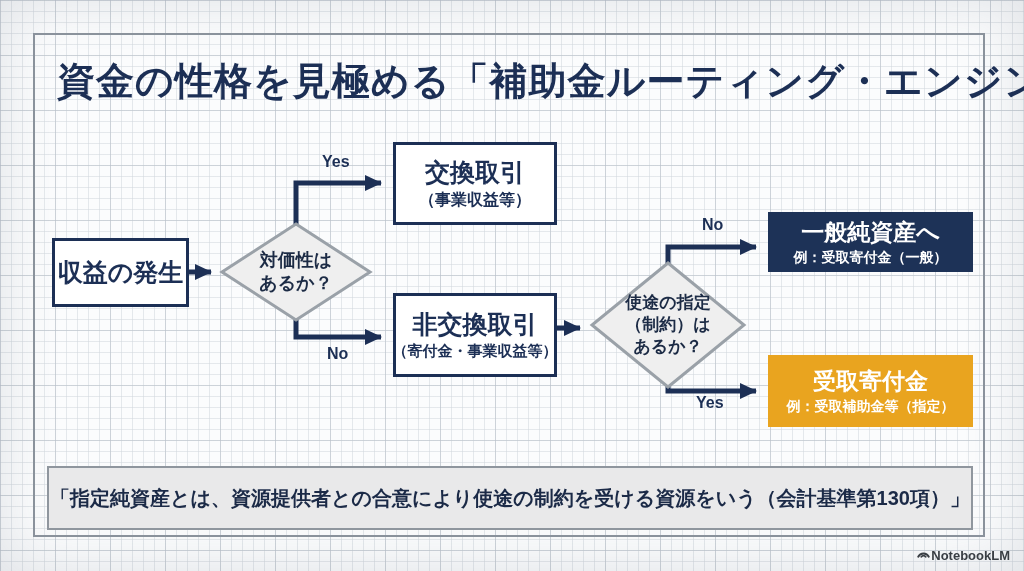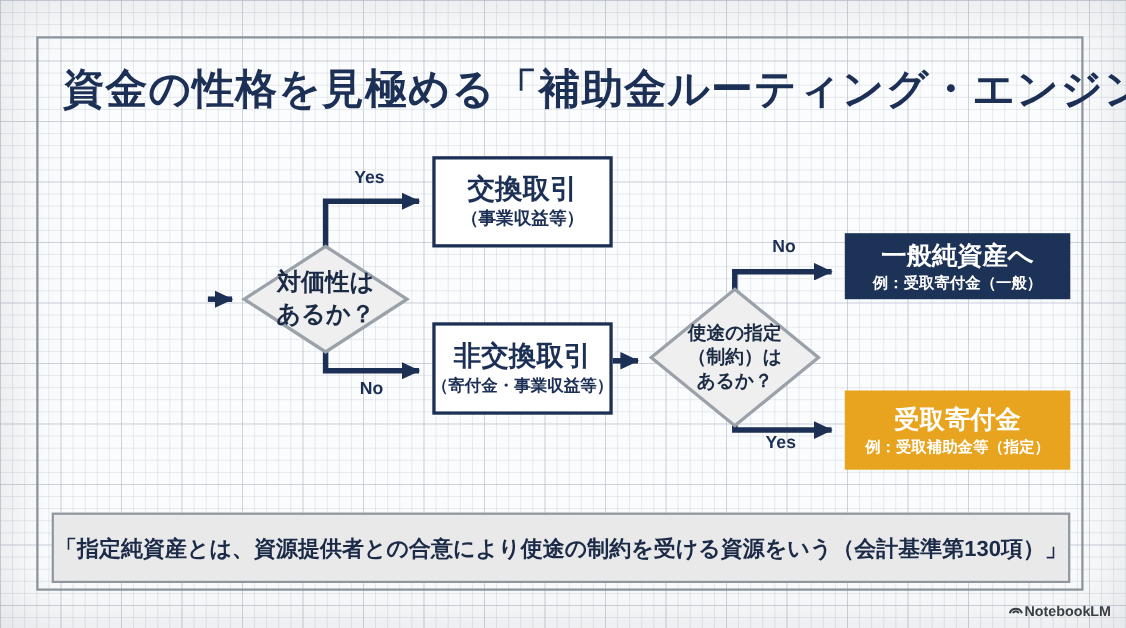--- a/index.html
+++ b/index.html
@@ -82,21 +82,21 @@
   .box.filled-navy .sub, .box.filled-orange .sub { font-size: 14px; font-weight: 600; }
   .diamond-text {
     position: absolute;
     display: flex;
     flex-direction: column;
     align-items: center;
     justify-content: center;
     text-align: center;
     color: #1c2b45;
     font-weight: 800;
-    font-size: 22px;
+    font-size: 18px;
     line-height: 1.3;
     pointer-events: none;
   }
   .branch-label {
     position: absolute;
     font-size: 16px;
     font-weight: 800;
     color: #1c2f55;
   }
   .note {
@@ -151,20 +151,23 @@
     <path d="M 556 328 L 580 328" stroke="#1c2f55" stroke-width="5" fill="none" marker-end="url(#ah)"></path>
 
     <path d="M 668 265 L 668 247 L 756 247" stroke="#1c2f55" stroke-width="5" fill="none" marker-end="url(#ah)"></path>
 
     <path d="M 668 385 L 668 391 L 756 391" stroke="#1c2f55" stroke-width="5" fill="none" marker-end="url(#ah)"></path>
 
     <polygon points="296,224 370,272 296,320 222,272" fill="#efefef" stroke="#9aa1a8" stroke-width="3"></polygon>
     <polygon points="668,263 744,325 668,387 592,325" fill="#efefef" stroke="#9aa1a8" stroke-width="3"></polygon>
   </svg>
 
+  <div class="box outline" style="left:52px; top:238px; width:137px; height:69px;">
+    <div class="main">収益の発生</div>
+  </div>
 
   <div class="diamond-text" style="left:222px; top:224px; width:148px; height:96px;">
     <div>対価性は</div>
     <div>あるか？</div>
   </div>
 
   <div class="branch-label" style="left:322px; top:153px;">Yes</div>
   <div class="branch-label" style="left:327px; top:345px;">No</div>
   <div class="branch-label" style="left:702px; top:216px;">No</div>
   <div class="branch-label" style="left:696px; top:394px;">Yes</div>

